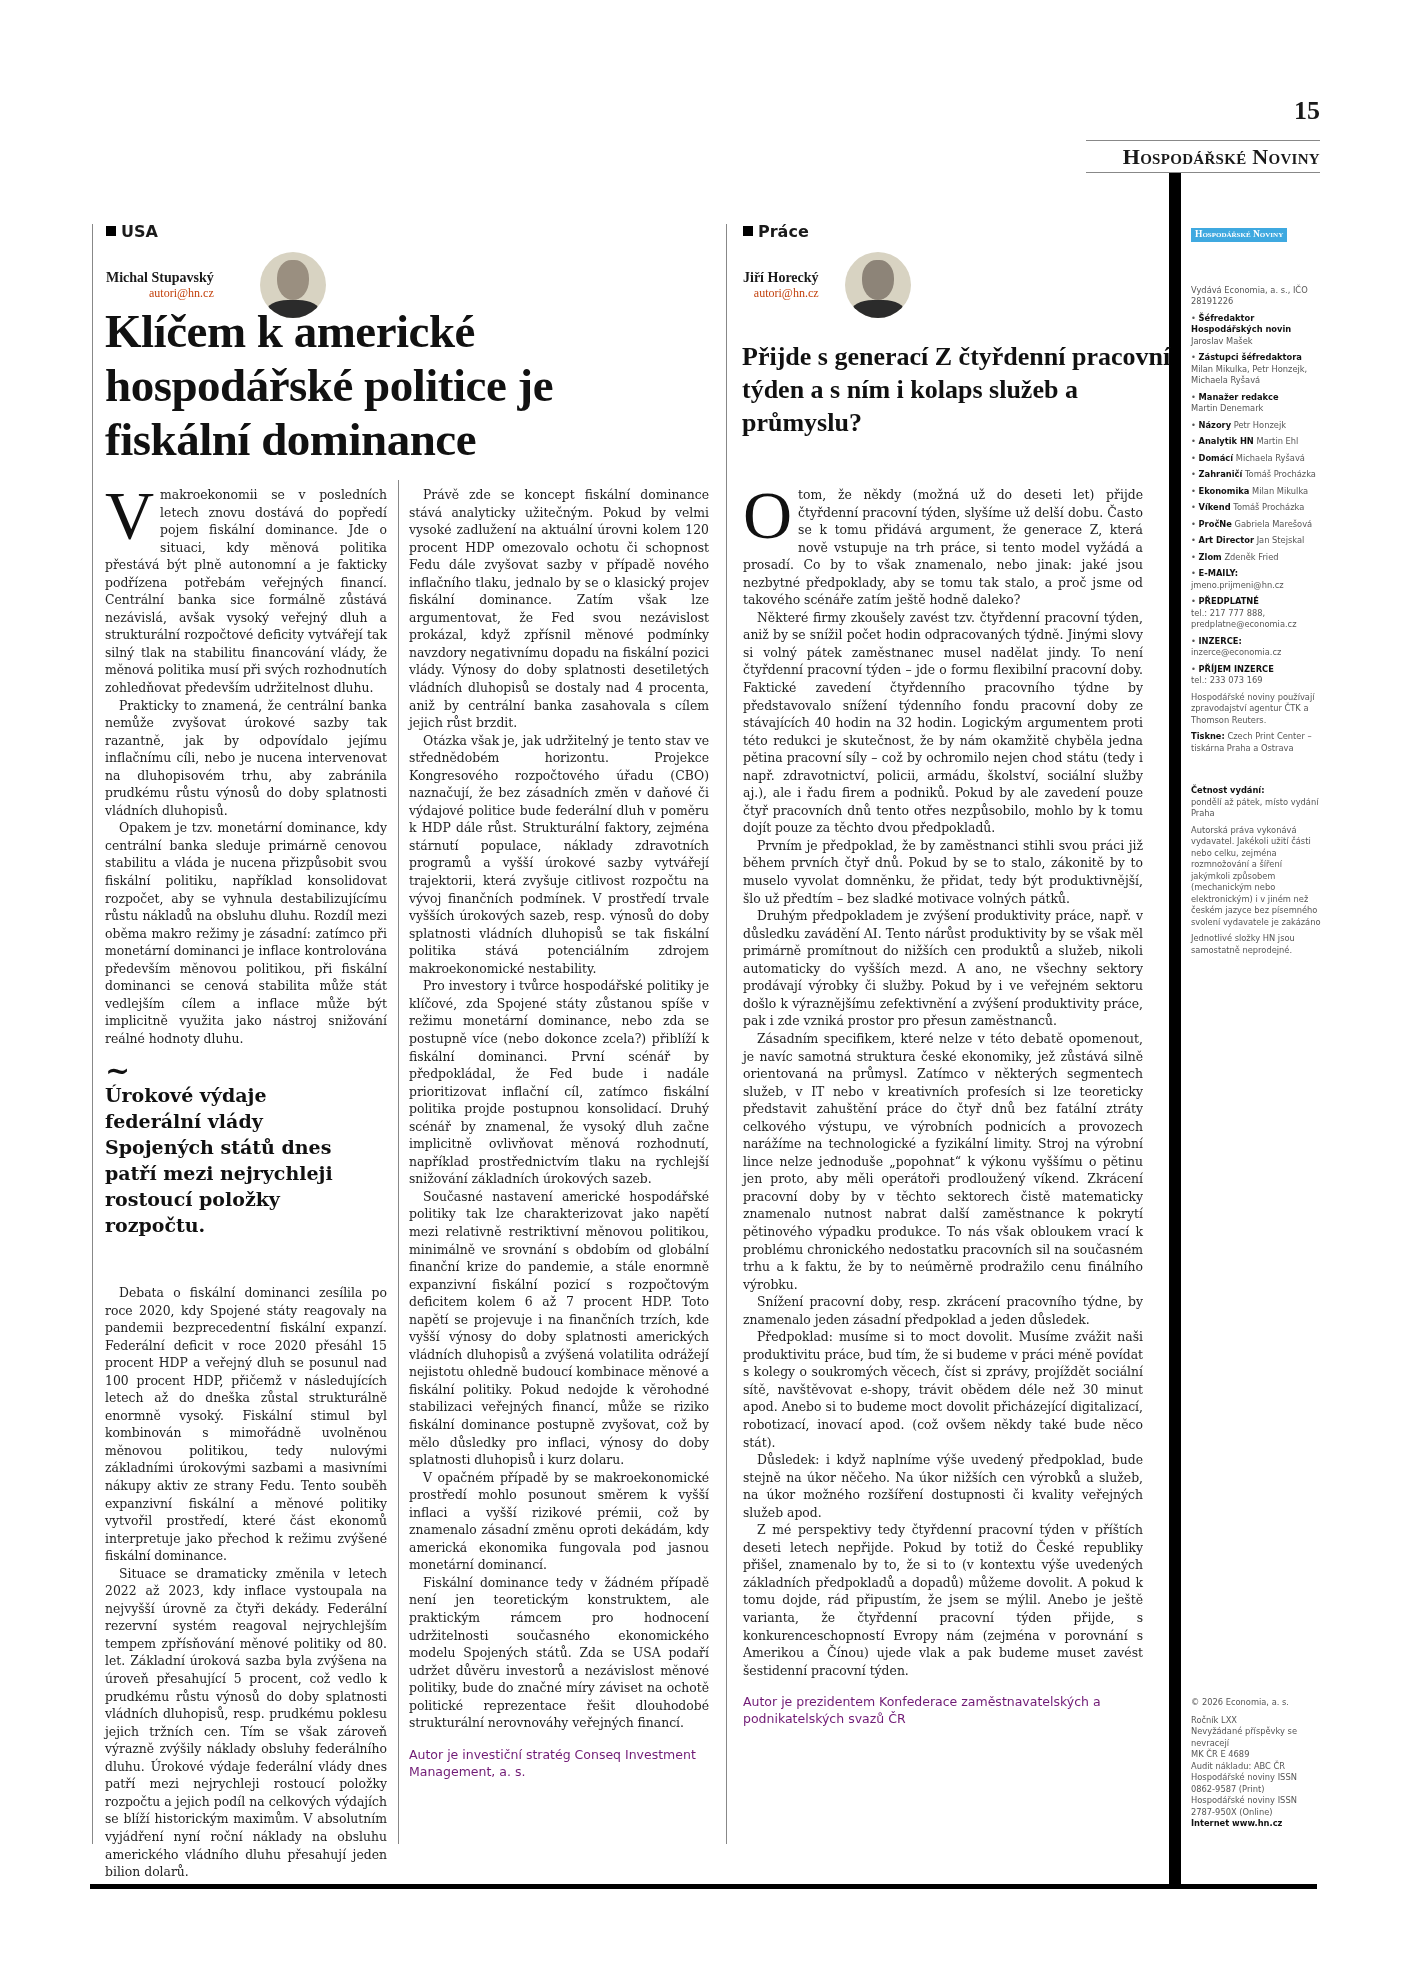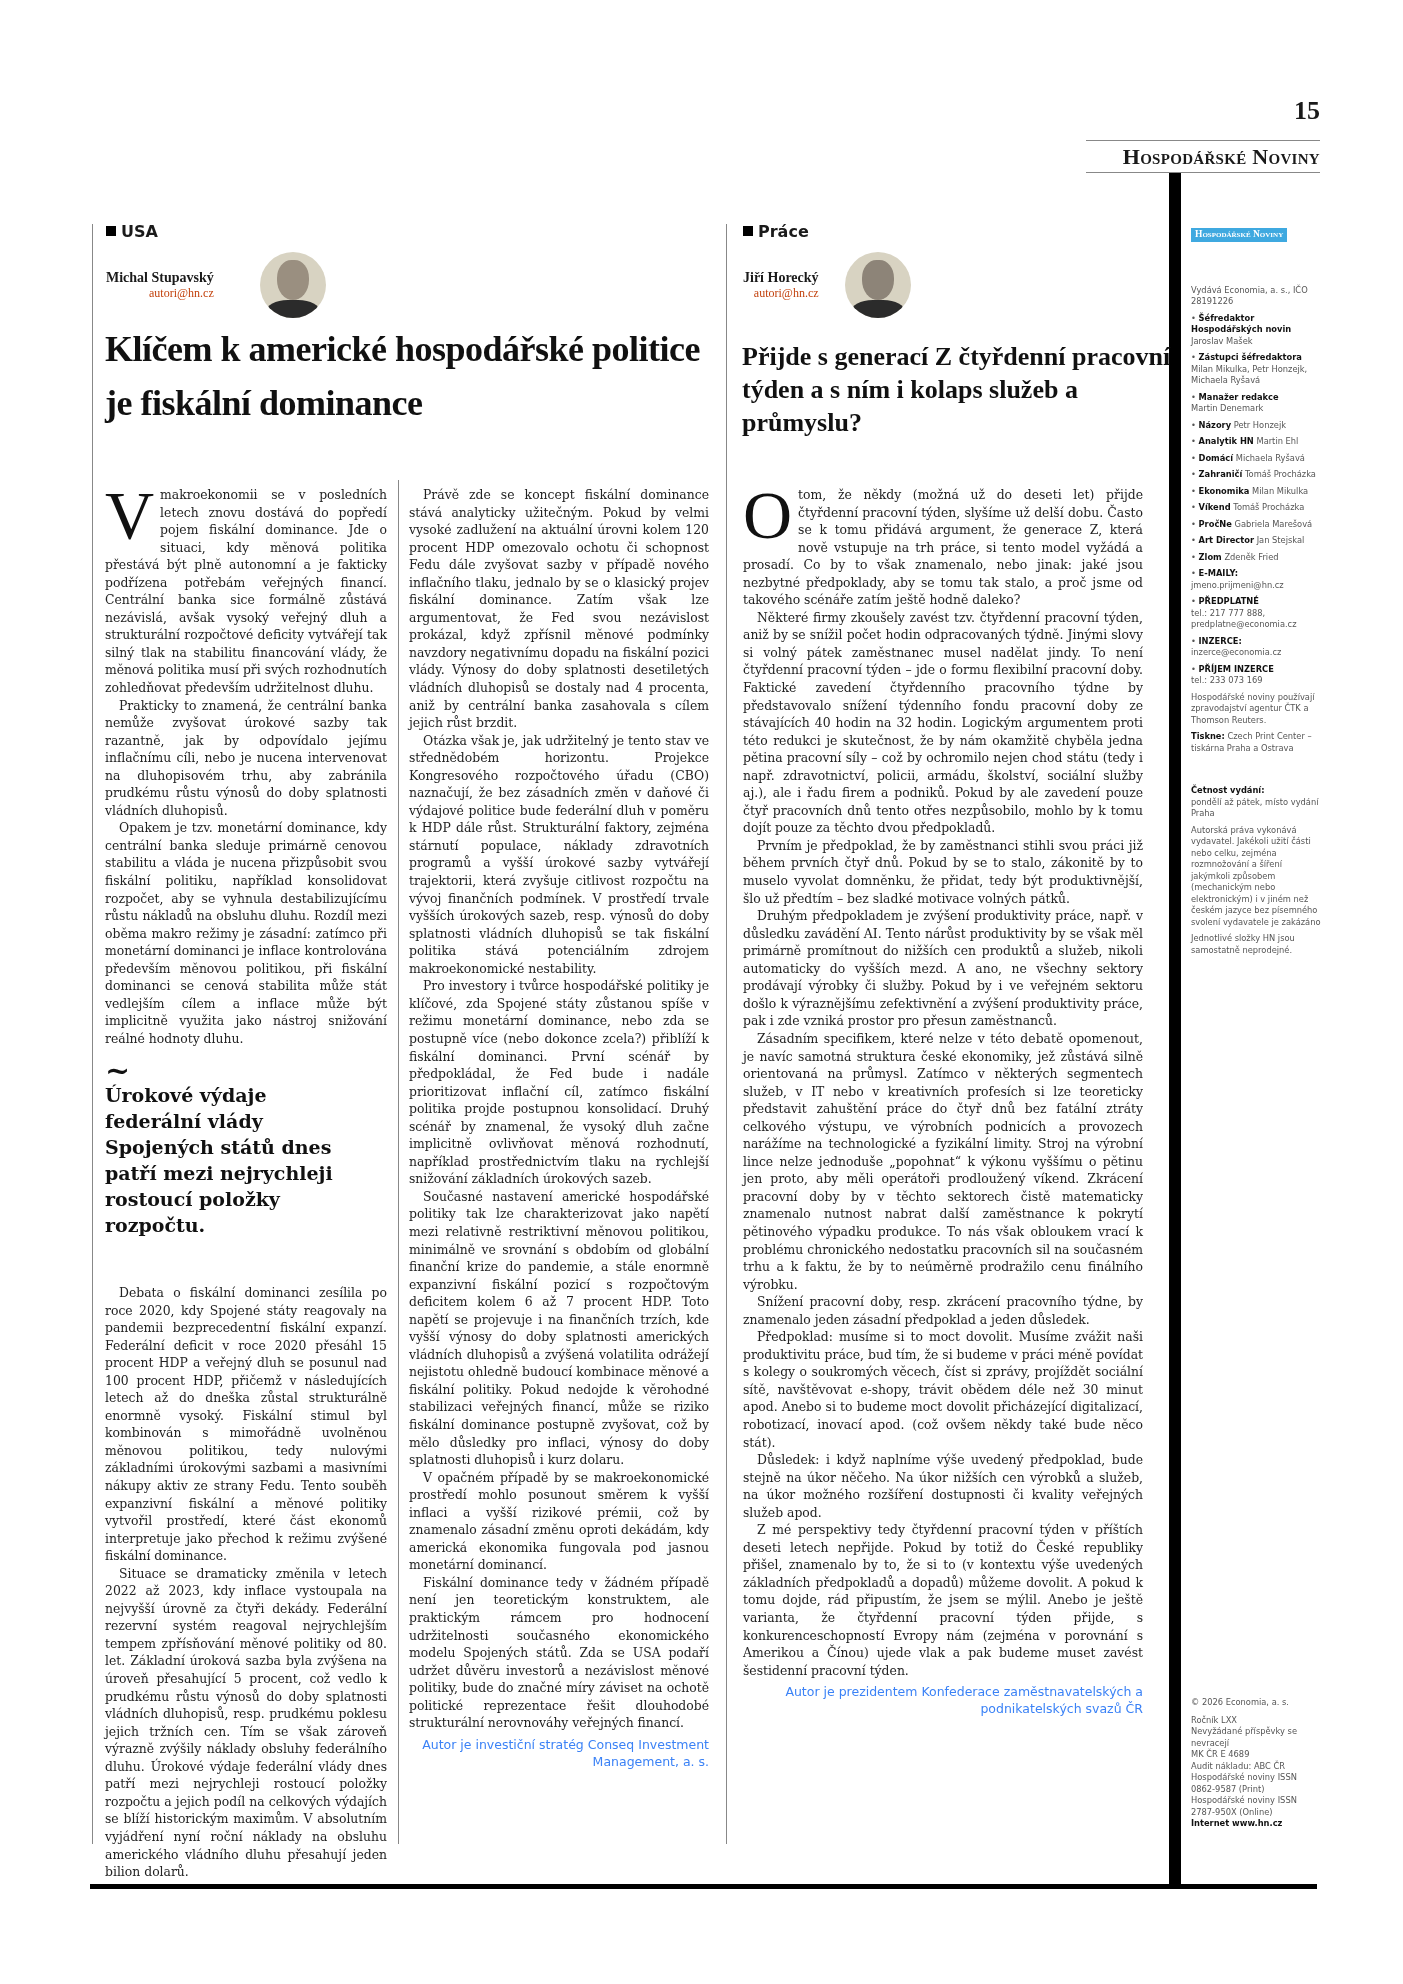--- a/index.html
+++ b/index.html
@@ -21,32 +21,32 @@
 
   .author { position: absolute; font-family: Liberation Serif, serif; }
   .author .name { font-weight: 700; font-size: 14px; }
   .author .email { font-size: 12px; color: #c2410c; text-align: right; }
 
   .avatar { position: absolute; width: 66px; height: 66px; border-radius: 50%; background: #d8d3c2; overflow: hidden; }
   .avatar .head { position: absolute; left: 17px; top: 8px; width: 32px; height: 40px; background: #9a8f80; border-radius: 45% 45% 50% 50%; }
   .avatar .body { position: absolute; left: 6px; top: 48px; width: 54px; height: 30px; background: #2b2b2b; border-radius: 40% 40% 0 0; }
 
   .headline { position: absolute; font-family: "Liberation Serif", serif; font-weight: 700; color: #111; }
-  .h1 { left: 105px; top: 322px; width: 600px; font-size: 36px; line-height: 54px; letter-spacing: -0.5px; }
+  .h1 { left: 105px; top: 304px; width: 600px; font-size: 47px; line-height: 54px; letter-spacing: -0.5px; }
   .h2 { left: 742px; top: 324px; width: 440px; font-size: 26px; line-height: 33px; margin-top: 16px; }
 
   .col { position: absolute; font-family: "DejaVu Serif", serif; font-size: 12.4px; line-height: 17.55px; text-align: justify; hyphens: auto; color: #222; }
   .col p { text-indent: 14px; }
   .col p.first { text-indent: 0; }
   .dropcap { float: left; font-family: "Liberation Serif", serif; font-size: 68px; line-height: 54px; margin: 2px 6px 0 0; color: #111; }
 
   .pull { position: absolute; left: 105px; top: 1060px; width: 240px; font-family: "DejaVu Serif", serif; font-weight: 700; font-size: 19px; line-height: 26px; color: #111; }
   .pull .tilde { font-size: 30px; line-height: 22px; display: block; }
 
-  .byline-note { font-family: "DejaVu Sans", sans-serif; font-size: 12.5px; line-height: 17px; color: #3b82f6; margin-top: 4px; text-align: right; text-indent: 0; }
+  .byline-note { font-family: "DejaVu Sans", sans-serif; font-size: 12.5px; line-height: 17px; color: #701a75; margin-top: 14px; text-align: left; text-indent: 0; }
 
   .sidebar { position: absolute; left: 1191px; top: 228px; width: 130px; font-family: "DejaVu Sans", sans-serif; font-size: 8.3px; line-height: 11.5px; color: #555; }
   .sidebar .logo { display: inline-block; background: #3fa9e0; color: #fff; font-family: "Liberation Serif", serif; font-weight: 700; font-size: 9.5px; font-variant: small-caps; padding: 1px 4px; }
   .sidebar .contacts { margin-top: 22px; color: #111; font-weight: 700; font-size: 8.3px; line-height: 13px; }
   .sidebar .block { margin-top: 5px; }
   .sidebar .bold { color: #111; font-weight: 700; }
   .sidebar .gap { height: 38px; }
   .sidebar2 { position: absolute; left: 1191px; top: 1697px; width: 130px; font-family: "DejaVu Sans", sans-serif; font-size: 8.3px; line-height: 11.5px; color: #555; }
   .sidebar2 .bold { color: #111; font-weight: 700; }
 </style>

